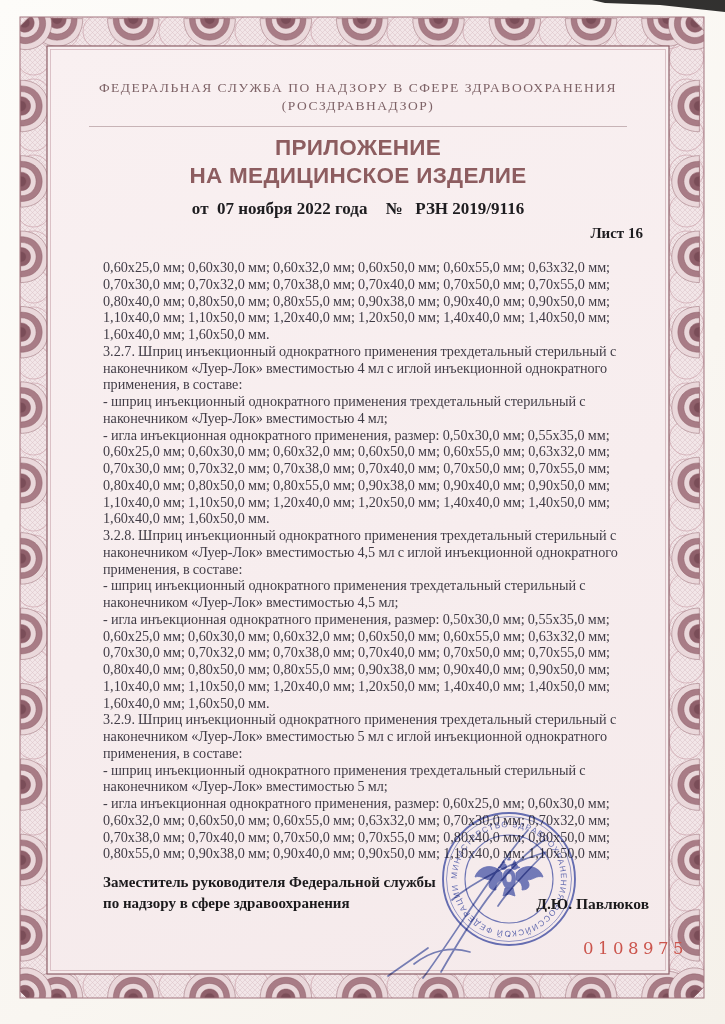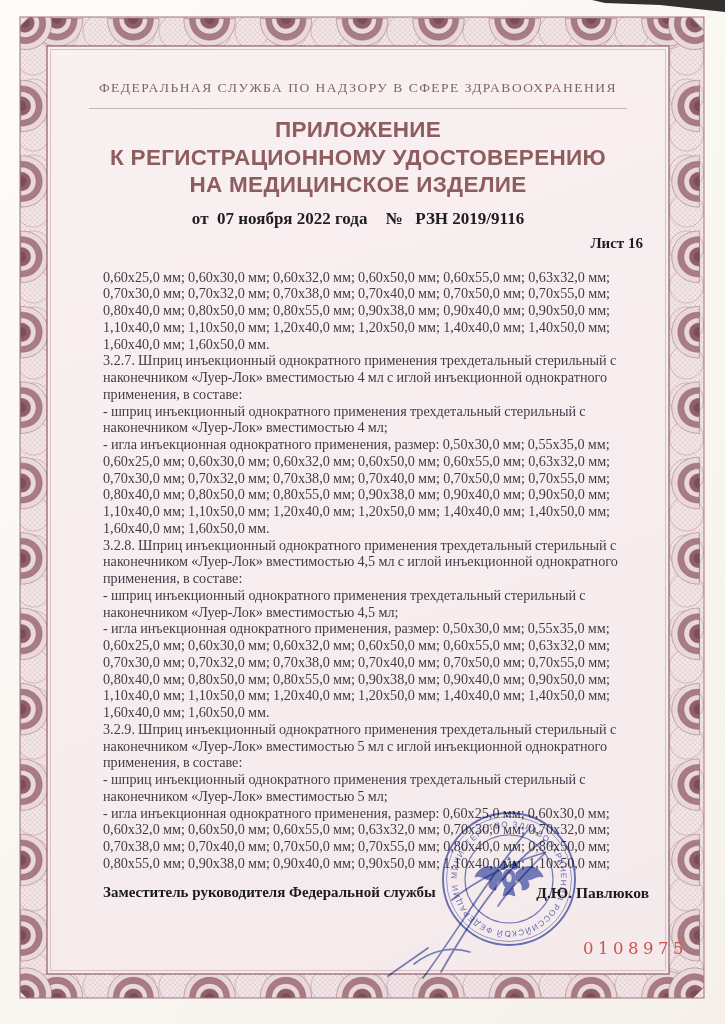--- a/index.html
+++ b/index.html
@@ -193,25 +193,25 @@
       </g>
     <rect x="20" y="17" width="684" height="981" fill="none" stroke="#a1747e" stroke-width="1"></rect>
     <rect x="47" y="46" width="622" height="928" fill="none" stroke="#8d5f68" stroke-width="1.2"></rect>
     <rect x="50.5" y="49.5" width="615" height="921" fill="none" stroke="#d4b6bc" stroke-width="0.8"></rect>
     <polygon points="592,0 725,0 725,12 660,5 605,3" fill="#21201e" opacity="0.92"></polygon>
   </svg>
 
   <div class="content">
     <div class="agency">
       <div>ФЕДЕРАЛЬНАЯ СЛУЖБА ПО НАДЗОРУ В СФЕРЕ ЗДРАВООХРАНЕНИЯ</div>
+      <div>(РОСЗДРАВНАДЗОР)</div>
     </div>
     <div class="rule"></div>
     <div class="title">
       <div>ПРИЛОЖЕНИЕ</div>
-      <div>К РЕГИСТРАЦИОННОМУ УДОСТОВЕРЕНИЮ</div>
       <div>НА МЕДИЦИНСКОЕ ИЗДЕЛИЕ</div>
     </div>
     <div class="date-row">
       <span>от  07 ноября 2022 года</span>
       <span>№   РЗН 2019/9116</span>
     </div>
     <div class="sheet">Лист  16</div>
 
     <div class="body">
       <p>0,60х25,0 мм; 0,60х30,0 мм; 0,60х32,0 мм; 0,60х50,0 мм; 0,60х55,0 мм; 0,63х32,0 мм; 0,70х30,0 мм; 0,70х32,0 мм; 0,70х38,0 мм; 0,70х40,0 мм; 0,70х50,0 мм; 0,70х55,0 мм; 0,80х40,0 мм; 0,80х50,0 мм; 0,80х55,0 мм; 0,90х38,0 мм; 0,90х40,0 мм; 0,90х50,0 мм; 1,10х40,0 мм; 1,10х50,0 мм; 1,20х40,0 мм; 1,20х50,0 мм; 1,40х40,0 мм; 1,40х50,0 мм; 1,60х40,0 мм; 1,60х50,0 мм.</p>
@@ -222,20 +222,21 @@
       <p>- шприц инъекционный однократного применения трехдетальный стерильный с наконечником «Луер-Лок» вместимостью 4,5 мл;</p>
       <p>- игла инъекционная однократного применения, размер: 0,50х30,0 мм; 0,55х35,0 мм; 0,60х25,0 мм; 0,60х30,0 мм; 0,60х32,0 мм; 0,60х50,0 мм; 0,60х55,0 мм; 0,63х32,0 мм; 0,70х30,0 мм; 0,70х32,0 мм; 0,70х38,0 мм; 0,70х40,0 мм; 0,70х50,0 мм; 0,70х55,0 мм; 0,80х40,0 мм; 0,80х50,0 мм; 0,80х55,0 мм; 0,90х38,0 мм; 0,90х40,0 мм; 0,90х50,0 мм; 1,10х40,0 мм; 1,10х50,0 мм; 1,20х40,0 мм; 1,20х50,0 мм; 1,40х40,0 мм; 1,40х50,0 мм; 1,60х40,0 мм; 1,60х50,0 мм.</p>
       <p>3.2.9. Шприц инъекционный однократного применения трехдетальный стерильный с наконечником «Луер-Лок» вместимостью 5 мл с иглой инъекционной однократного применения, в составе:</p>
       <p>- шприц инъекционный однократного применения трехдетальный стерильный с наконечником «Луер-Лок» вместимостью 5 мл;</p>
       <p>- игла инъекционная однократного применения, размер: 0,60х25,0 мм; 0,60х30,0 мм; 0,60х32,0 мм; 0,60х50,0 мм; 0,60х55,0 мм; 0,63х32,0 мм; 0,70х30,0 мм; 0,70х32,0 мм; 0,70х38,0 мм; 0,70х40,0 мм; 0,70х50,0 мм; 0,70х55,0 мм; 0,80х40,0 мм; 0,80х50,0 мм; 0,80х55,0 мм; 0,90х38,0 мм; 0,90х40,0 мм; 0,90х50,0 мм; 1,10х40,0 мм; 1,10х50,0 мм;</p>
     </div>
 
     <div class="sig-row">
       <div>
         <div>Заместитель руководителя Федеральной службы</div>
+        <div>по надзору в сфере здравоохранения</div>
       </div>
       <div class="sig-name">Д.Ю. Павлюков</div>
     </div>
   </div>
 
   <svg class="stamp" width="150" height="150" viewBox="-75 -75 150 150">
     <circle r="66" fill="none" stroke="#4a5ab2" stroke-width="1.9" opacity=".9"></circle>
     <circle r="62.5" fill="none" stroke="#5a6abb" stroke-width="0.8" opacity=".85"></circle>
     <circle r="44" fill="none" stroke="#4a5ab2" stroke-width="1.1" opacity=".85"></circle>
     <path id="ringPath" d="M -52,0 A 52,52 0 1 1 52,0 A 52,52 0 1 1 -52,0" fill="none"></path>

